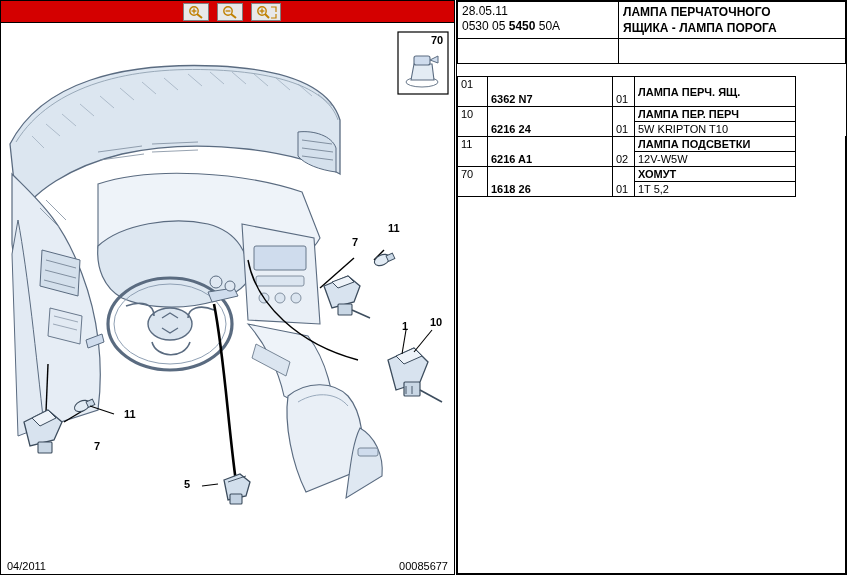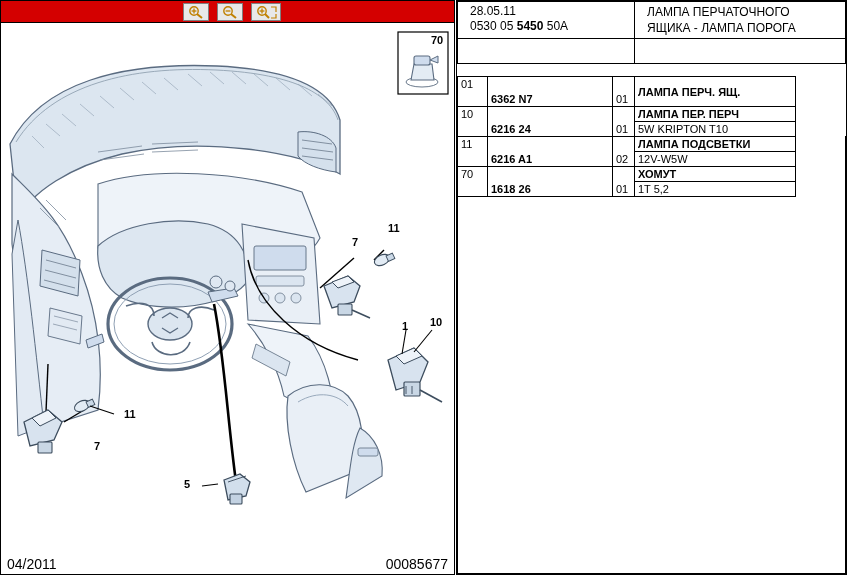--- a/index.html
+++ b/index.html
@@ -55,21 +55,21 @@
     position: absolute;
     left: 1px; top: 23px;
     width: 453px; height: 551px;
     overflow: hidden;
   }
   #drawing svg { display: block; }
 
   .foot {
     position: absolute;
     bottom: 2px;
-    font-size: 14px;
+    font-size: 11px;
     color: #000;
     font-family: "Liberation Sans", sans-serif;
   }
   #foot-date { left: 6px; }
   #foot-code { right: 6px; }
 
   
   #right-panel {
     position: absolute;
     left: 456px; top: 0;
@@ -81,27 +81,27 @@
   #header-table {
     position: absolute;
     left: 0; top: 0;
     width: 389px;
     border-collapse: collapse;
     table-layout: fixed;
   }
   #header-table td {
     border: 1px solid #000;
     vertical-align: top;
-    padding: 2px 12px;
+    padding: 2px 4px;
     font-size: 12px;
     font-family: "Liberation Sans", sans-serif;
   }
   .hdr-left { width: 152px; }
   .hdr-title {
-    font-weight: normal;
+    font-weight: bold;
     font-size: 13.5px;
     line-height: 16px;
   }
   .ref-line { font-size: 12px; line-height: 15px; white-space: nowrap; }
   .ref-bold { font-weight: bold; }
 
   #parts-table {
     position: absolute;
     left: 0; top: 75px;
     width: 339px;

